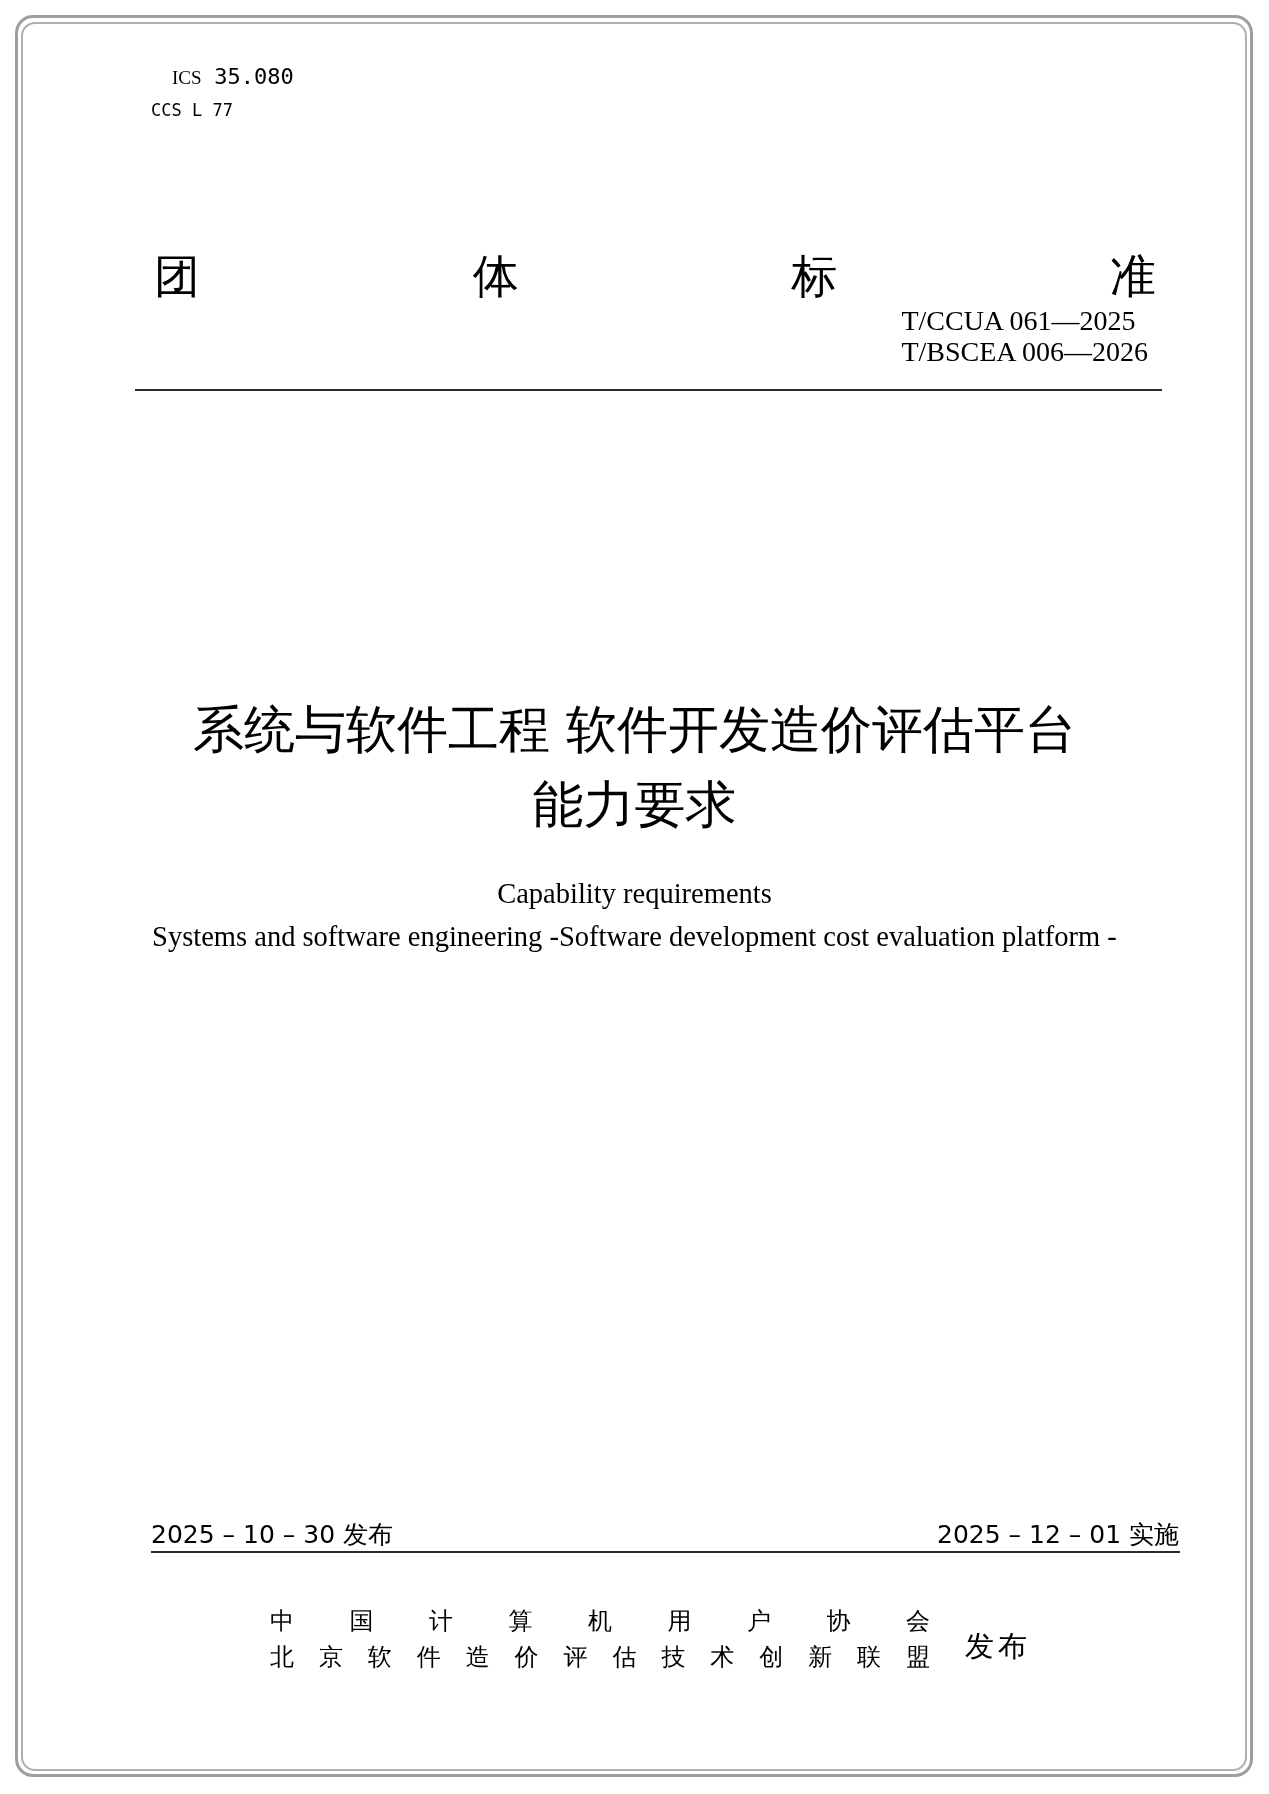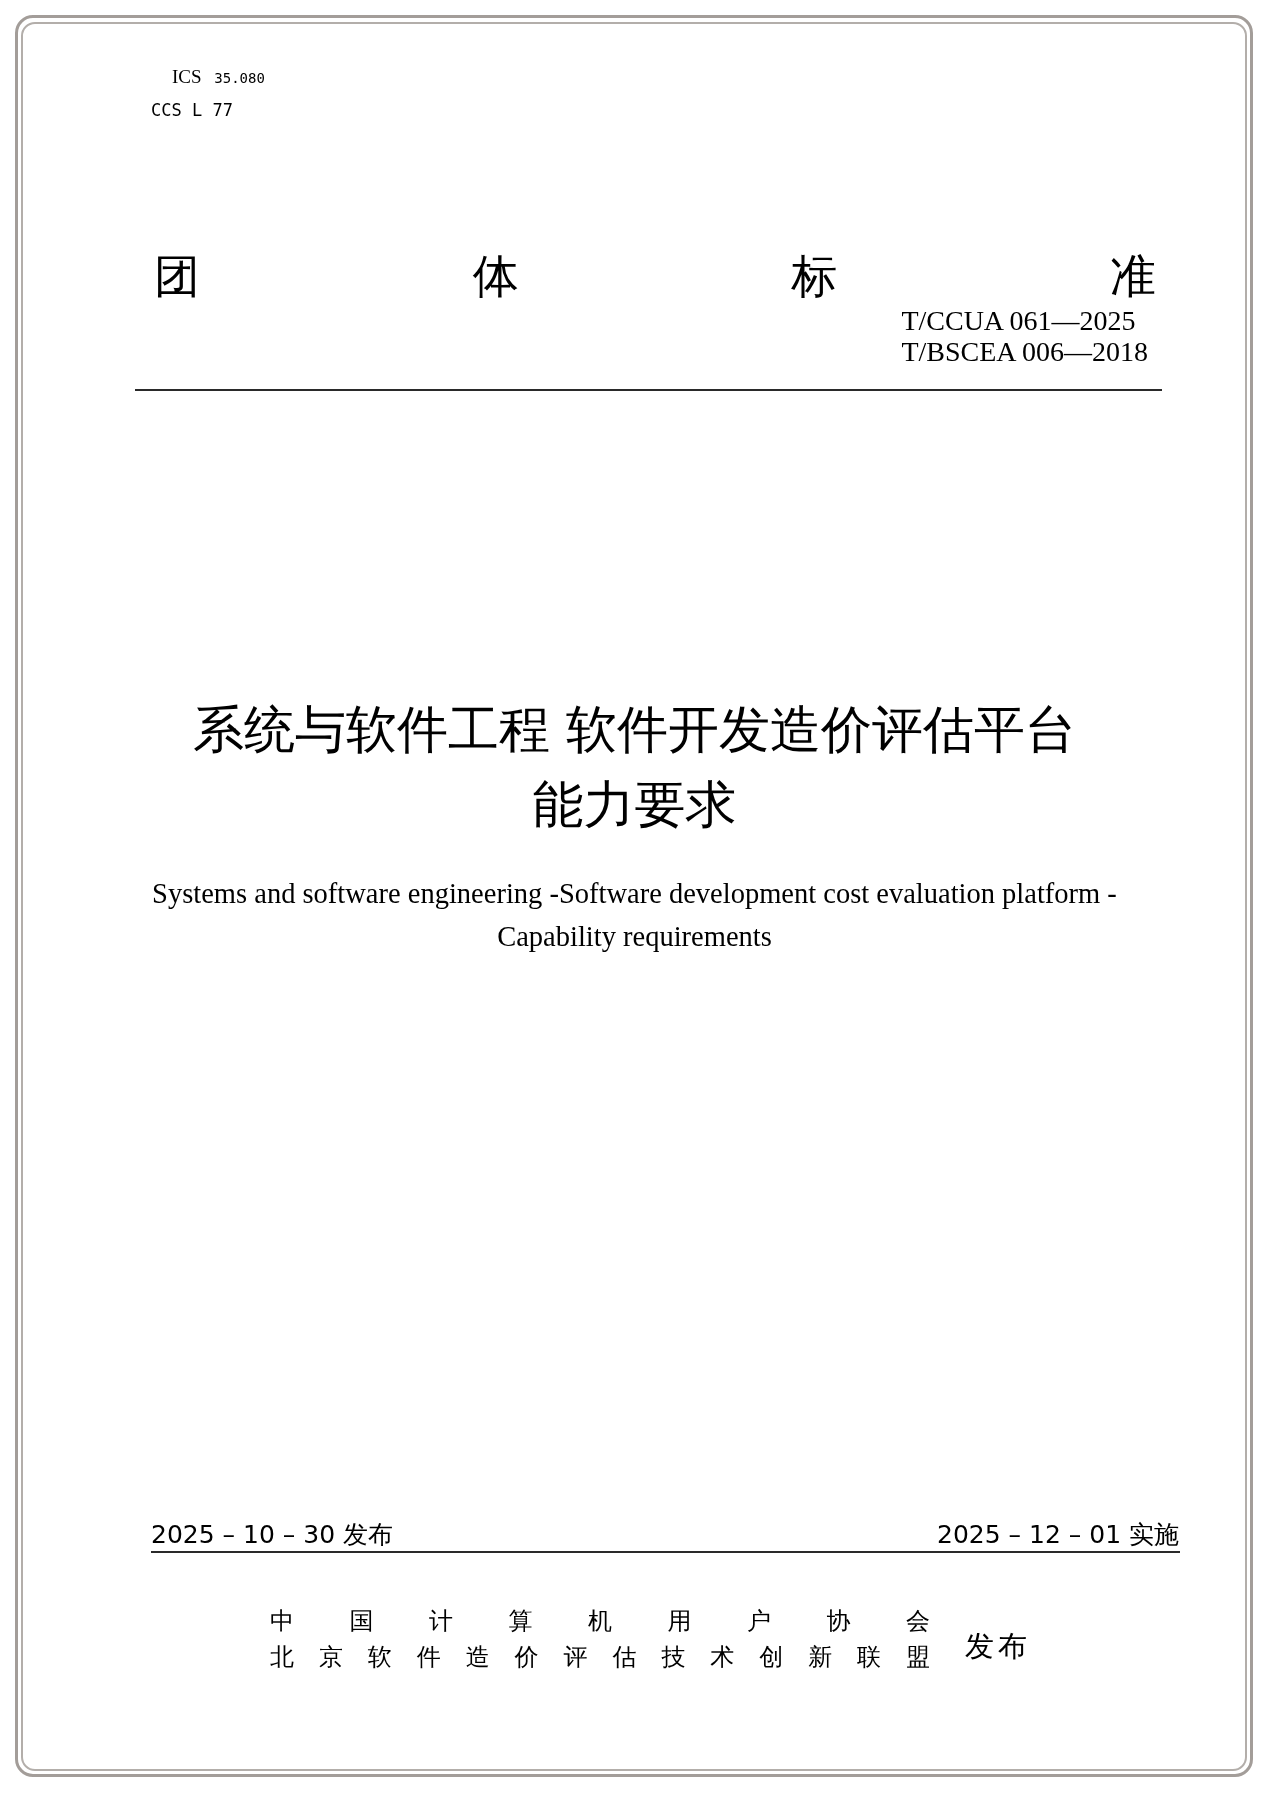--- a/index.html
+++ b/index.html
@@ -7,21 +7,21 @@
   .frame-outer {
     position:absolute; left:15px; top:15px; width:1238px; height:1762px;
     border:3px solid #a39d99; border-radius:18px; box-sizing:border-box;
   }
   .frame-inner {
     position:absolute; left:21px; top:22px; width:1226px; height:1749px;
     border:2px solid #b3aeaa; border-radius:14px; box-sizing:border-box;
   }
   .cls { position:absolute; left:151px; font-size:19px; line-height:22px; }
   .cls .serif { font-family:"Liberation Serif", serif;margin-left:21px; }
-  .cls .sans { font-family:"DejaVu Sans Mono", monospace; font-size:14px; }
+  .cls .sans { font-family:"DejaVu Sans Mono", monospace; font-size:22px; }
   #ics-line { top:66px; }
   #ccs-line { top:99px; font-family:"DejaVu Sans Mono", monospace; font-size:17px; }
 
   .std-type {
     position:absolute; left:154px; width:1002px; top:248px; height:56px;
     display:flex; justify-content:space-between; align-items:center;
     font-family:"DejaVu Sans", sans-serif; font-size:46px; line-height:56px;
   }
   .std-codes {
     position:absolute; right:121px; top:305px; text-align:left;
@@ -68,33 +68,33 @@
 
 <div class="std-type">
   <span>团</span>
   <span>体</span>
   <span>标</span>
   <span>准</span>
 </div>
 
 <div class="std-codes">
   <div>T/CCUA 061—2025</div>
-  <div>T/BSCEA 006—2018</div>
+  <div>T/BSCEA 006—2026</div>
 </div>
 
 <div class="rule-top"></div>
 
 <div class="title-zh">
   <div>系统与软件工程 软件开发造价评估平台</div>
   <div>能力要求</div>
 </div>
 
 <div class="title-en">
+  <div>Capability requirements</div>
   <div>Systems and software engineering -Software development cost evaluation platform -</div>
-  <div>Capability requirements</div>
 </div>
 
 <div class="dates">
   <span>2025 – 10 – 30 发布</span>
   <span>2025 – 12 – 01 实施</span>
 </div>
 <div class="rule-bottom"></div>
 
 <div class="publishers">
   <div class="pub-line">

